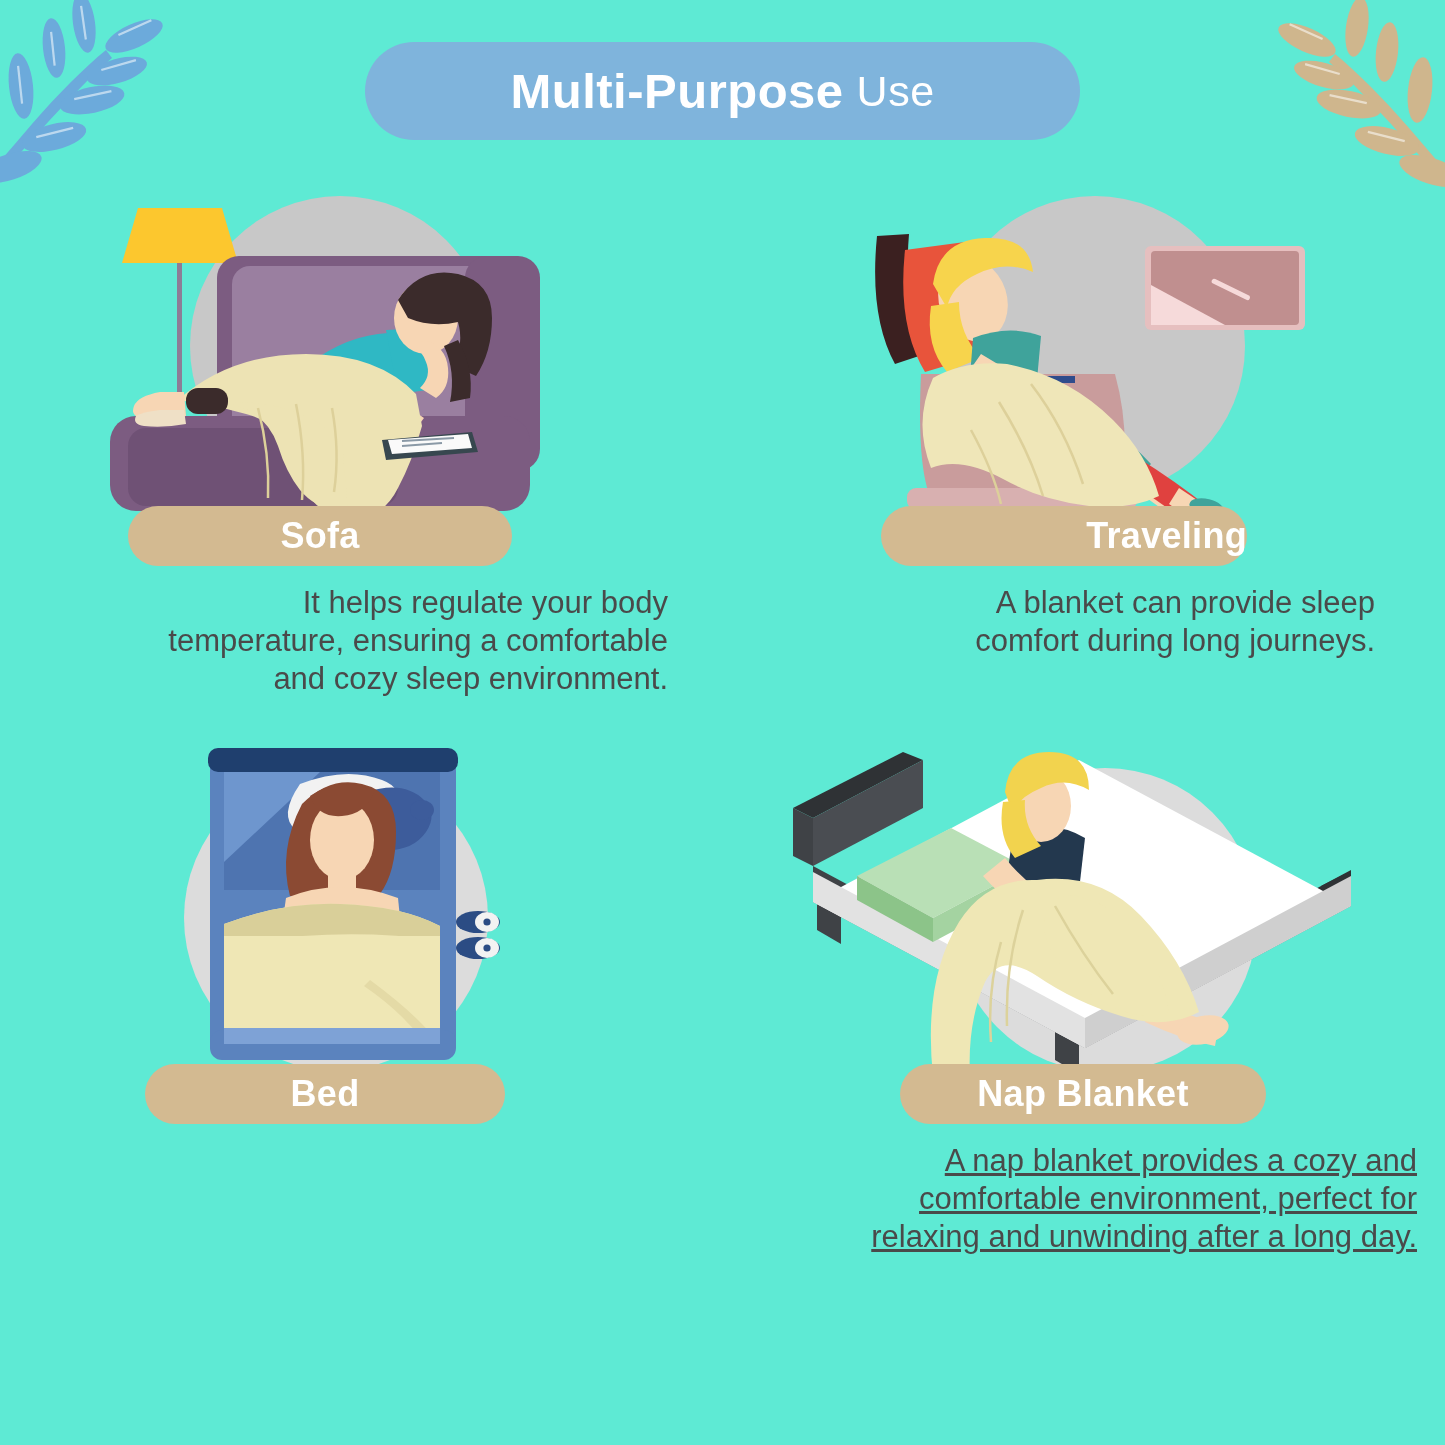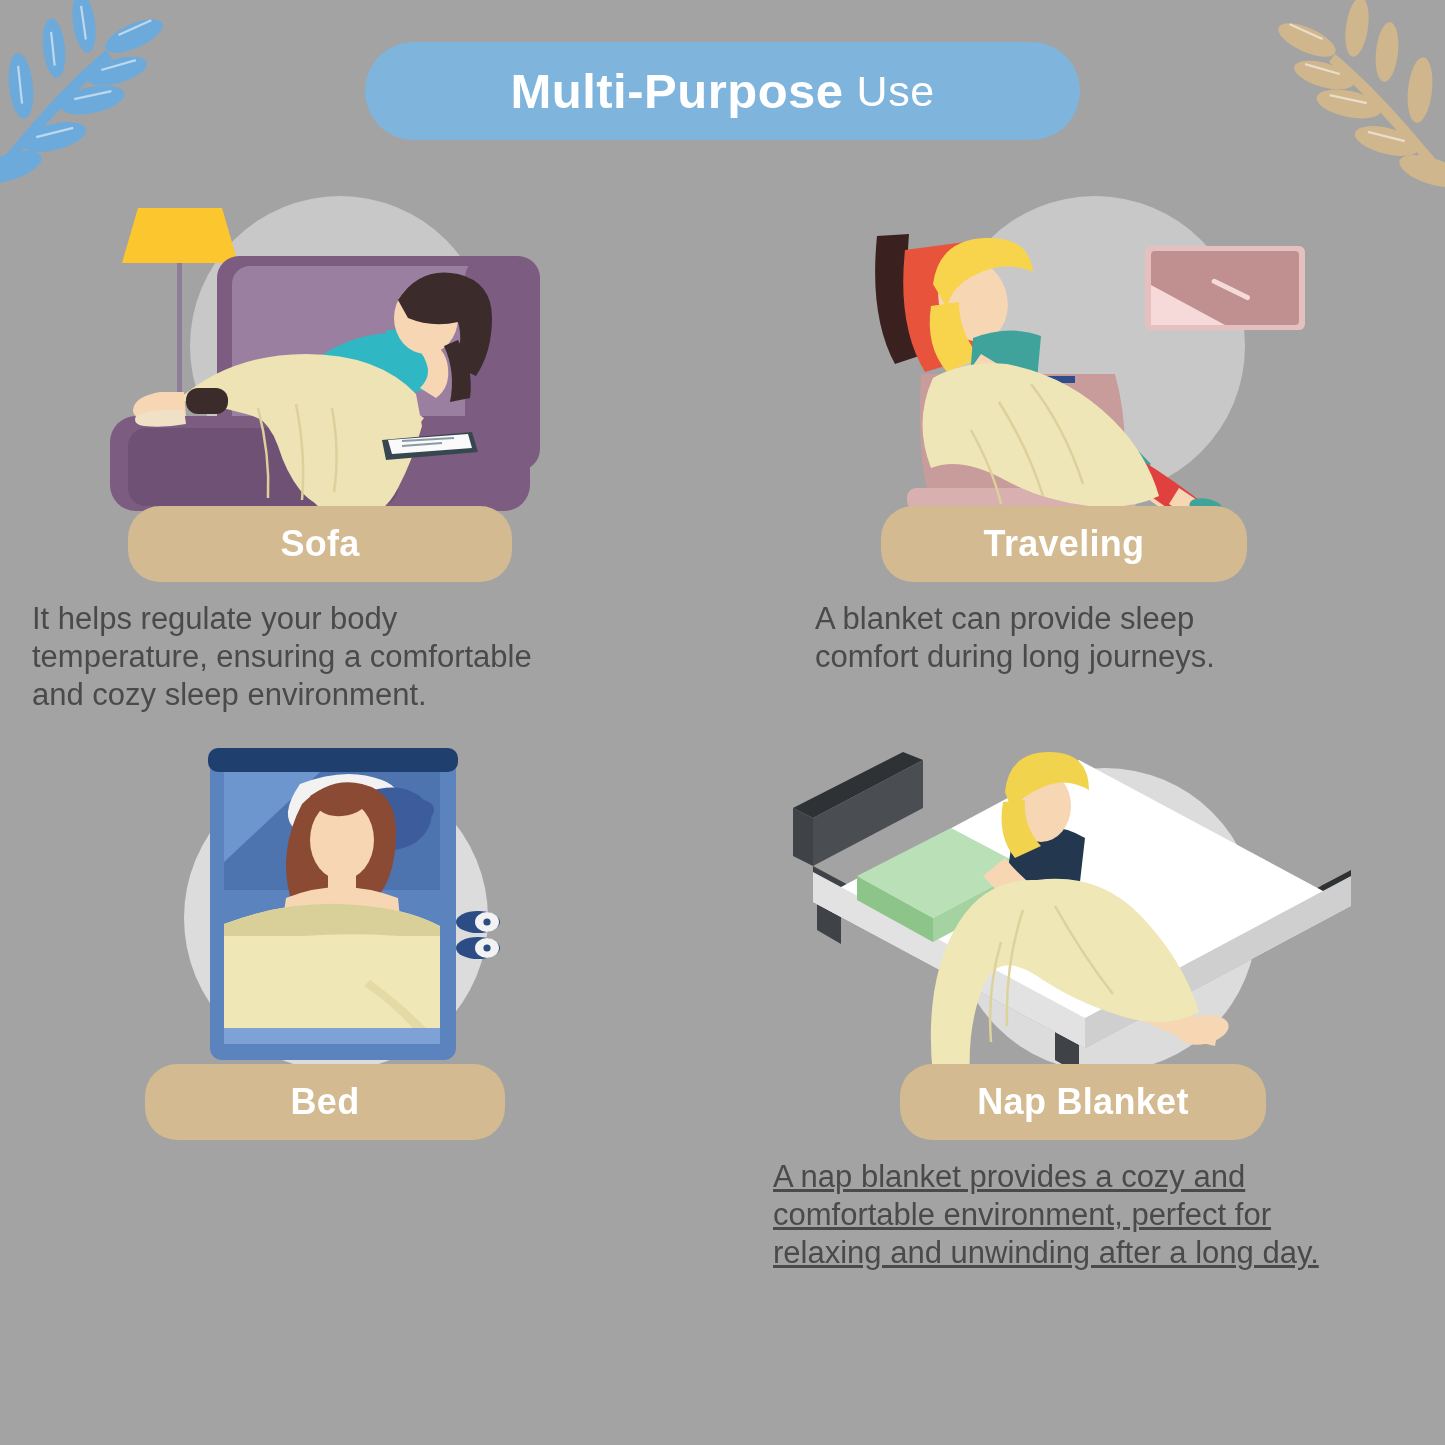--- a/index.html
+++ b/index.html
@@ -2,21 +2,21 @@
 <html><head>
 <meta charset="utf-8">
 <style>
   * { box-sizing: border-box; margin: 0; padding: 0; }
   html, body {
     width: 1445px; height: 1445px;
     background: #ffffff;
     font-family: "Liberation Sans", sans-serif;
     overflow: hidden;
   }
-  .page { position: relative; width: 1445px; height: 1445px; background:#a3a3a3; }
+  .page { position: relative; width: 1445px; height: 1445px; background:#5eead4; }
 
   
   .leaf-tl { position:absolute; left:-12px; top:-10px; width:230px; height:230px; }
   .leaf-tr { position:absolute; right:-8px; top:-6px; width:235px; height:235px; }
 
   
   .title-pill {
     position:absolute; left:365px; top:42px;
     width:715px; height:98px;
     background:#7FB4DC; border-radius:50px;
@@ -35,34 +35,34 @@
 
   .art {
     position:relative; width:680px; height:330px;
   }
   .art-bl, .art-br { height:348px; }
 
   .art-svg { position:absolute; left:0; top:0; width:680px; height:100%; }
 
   .label-pill {
     position:relative; margin:8px auto;
-    height:76px; border-radius:32px;
+    height:60px; border-radius:32px;
     background:#D3BA91;
     display:flex; align-items:center; justify-content:center;
     color:#FFFFFF; font-size:36px; font-weight:bold;
     letter-spacing:0.3px;
   }
   .pill-w-sofa { width:384px; margin-left:118px; margin-top:-12px; }
-  .pill-w-trav { width:366px; margin-left:126px; margin-top:-12px; }
+  .pill-w-trav { width:366px; margin-left:126px; margin-top:-12px;justify-content:flex-end; }
   .pill-w-bed  { width:360px; margin-left:135px; margin-top:-14px; }
   .pill-w-nap  { width:366px; margin-left:145px; margin-top:-14px; }
 
   .desc {
     margin-top:18px;
-    text-align:left;
+    text-align:right;
     color:#4A4A4A;
     font-size:31px;
     line-height:38px;
     padding:0 18px;
     white-space:pre-line;
   }
   .desc-tl { padding:0 22px; }
   .desc-tr { padding:0 60px; }
   .desc-bl { padding:0 60px; }
   .desc-br { padding:0 18px;text-decoration:underline; }

